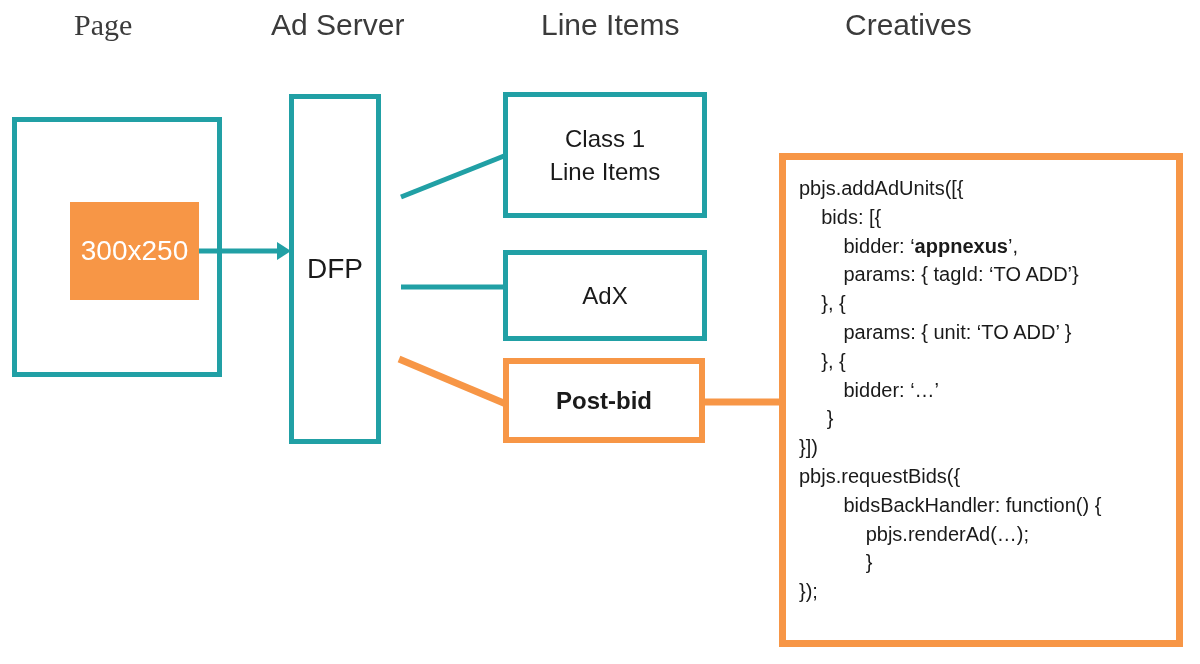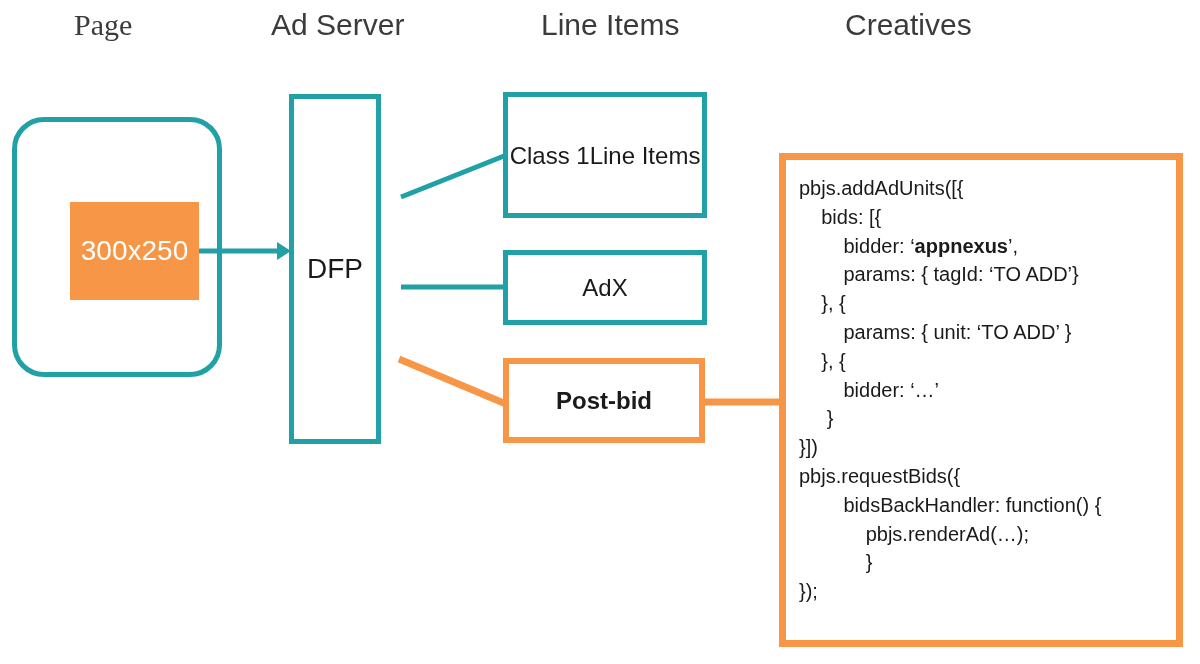--- a/index.html
+++ b/index.html
@@ -11,35 +11,35 @@
     position:absolute; top:8px; font-size:30px; color:var(--heading-text,#3B3B3B);
     white-space:nowrap;
   }
   #heading-page      { left:74px;font-family:Liberation Serif, serif; }
   #heading-ad-server { left:271px; }
   #heading-line-items{ left:541px; }
   #heading-creatives { left:845px; }
 
   .box {
     position:absolute; background:#ffffff; box-sizing:border-box;
-    display:flex; flex-direction:row; align-items:center; justify-content:center;
+    display:flex; flex-direction:column; align-items:center; justify-content:center;
     text-align:left; color:var(--label-text,#1A1A1A);
   }
   .teal-border   { border:5px solid var(--teal,#21A0A5); }
   .orange-border { border:6px solid var(--orange,#F79646); }
 
-  #page-box    { left:12px;  top:117px; width:210px; height:260px;border-radius:32px; }
+  #page-box    { left:12px;  top:117px; width:210px; height:260px; }
   #ad-slot {
     position:absolute; left:53px; top:80px; width:129px; height:98px;
     background:var(--orange,#F79646); color:var(--ad-slot-text,#ffffff);
     font-size:28px; display:flex; align-items:center; justify-content:center;
   }
   #dfp-box     { left:289px; top:94px;  width:92px; height:350px; font-size:28px; }
   #class1-box  { left:503px; top:92px;  width:204px; height:126px; font-size:24px; line-height:33px; }
-  #adx-box     { left:503px; top:250px; width:204px; height:75px;  font-size:24px; }
+  #adx-box     { left:503px; top:250px; width:204px; height:91px;  font-size:24px; }
   #postbid-box { left:503px; top:358px; width:202px; height:85px;  font-size:24px; font-weight:bold; }
 
   #code-box {
     position:absolute; left:779px; top:153px; width:404px; height:494px;
     box-sizing:border-box; background:#ffffff;
     border:7px solid var(--orange,#F79646);
     padding:14px 6px 0 13px;
     font-size:20px; line-height:28.8px; color:var(--label-text,#1A1A1A);
     text-align:left;
   }

